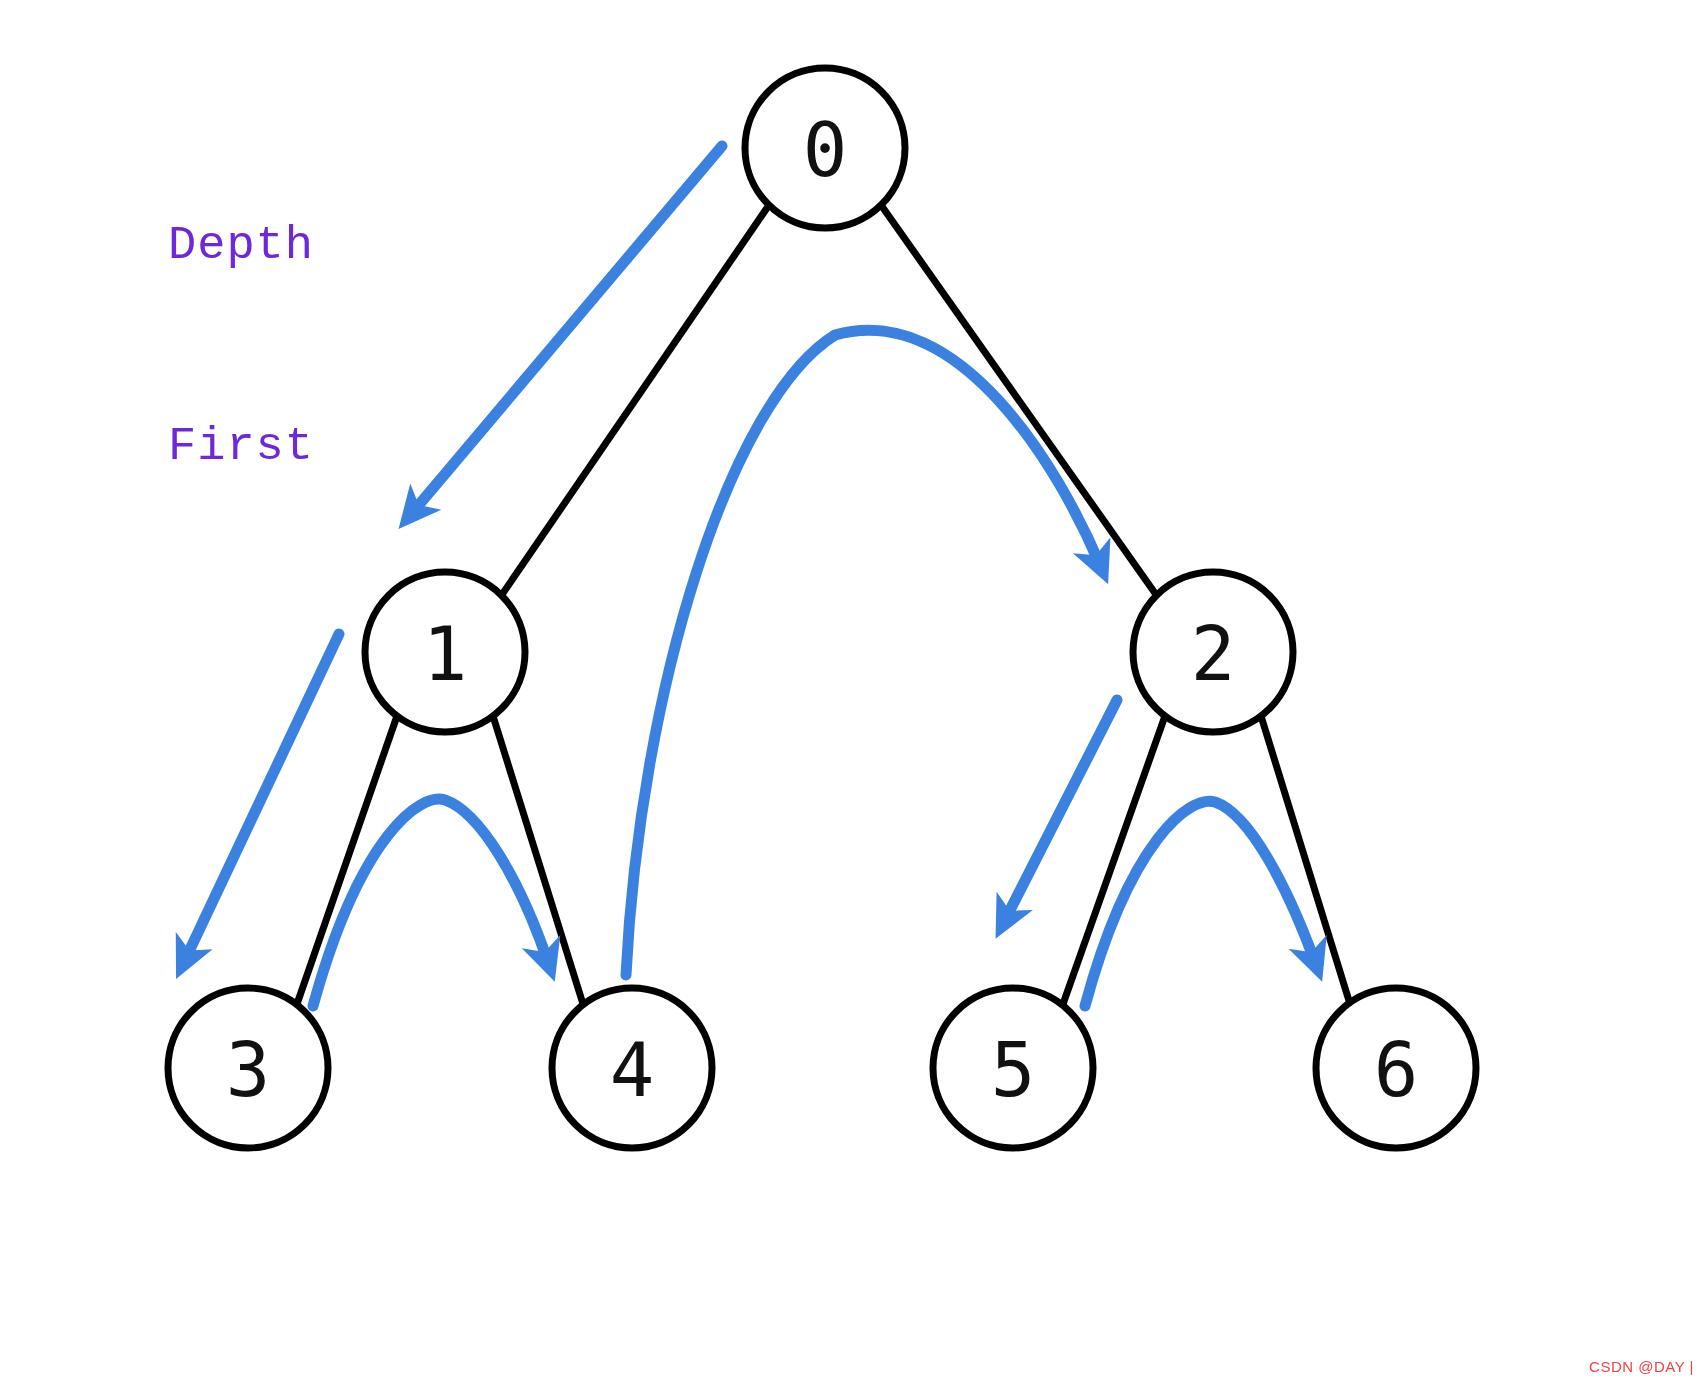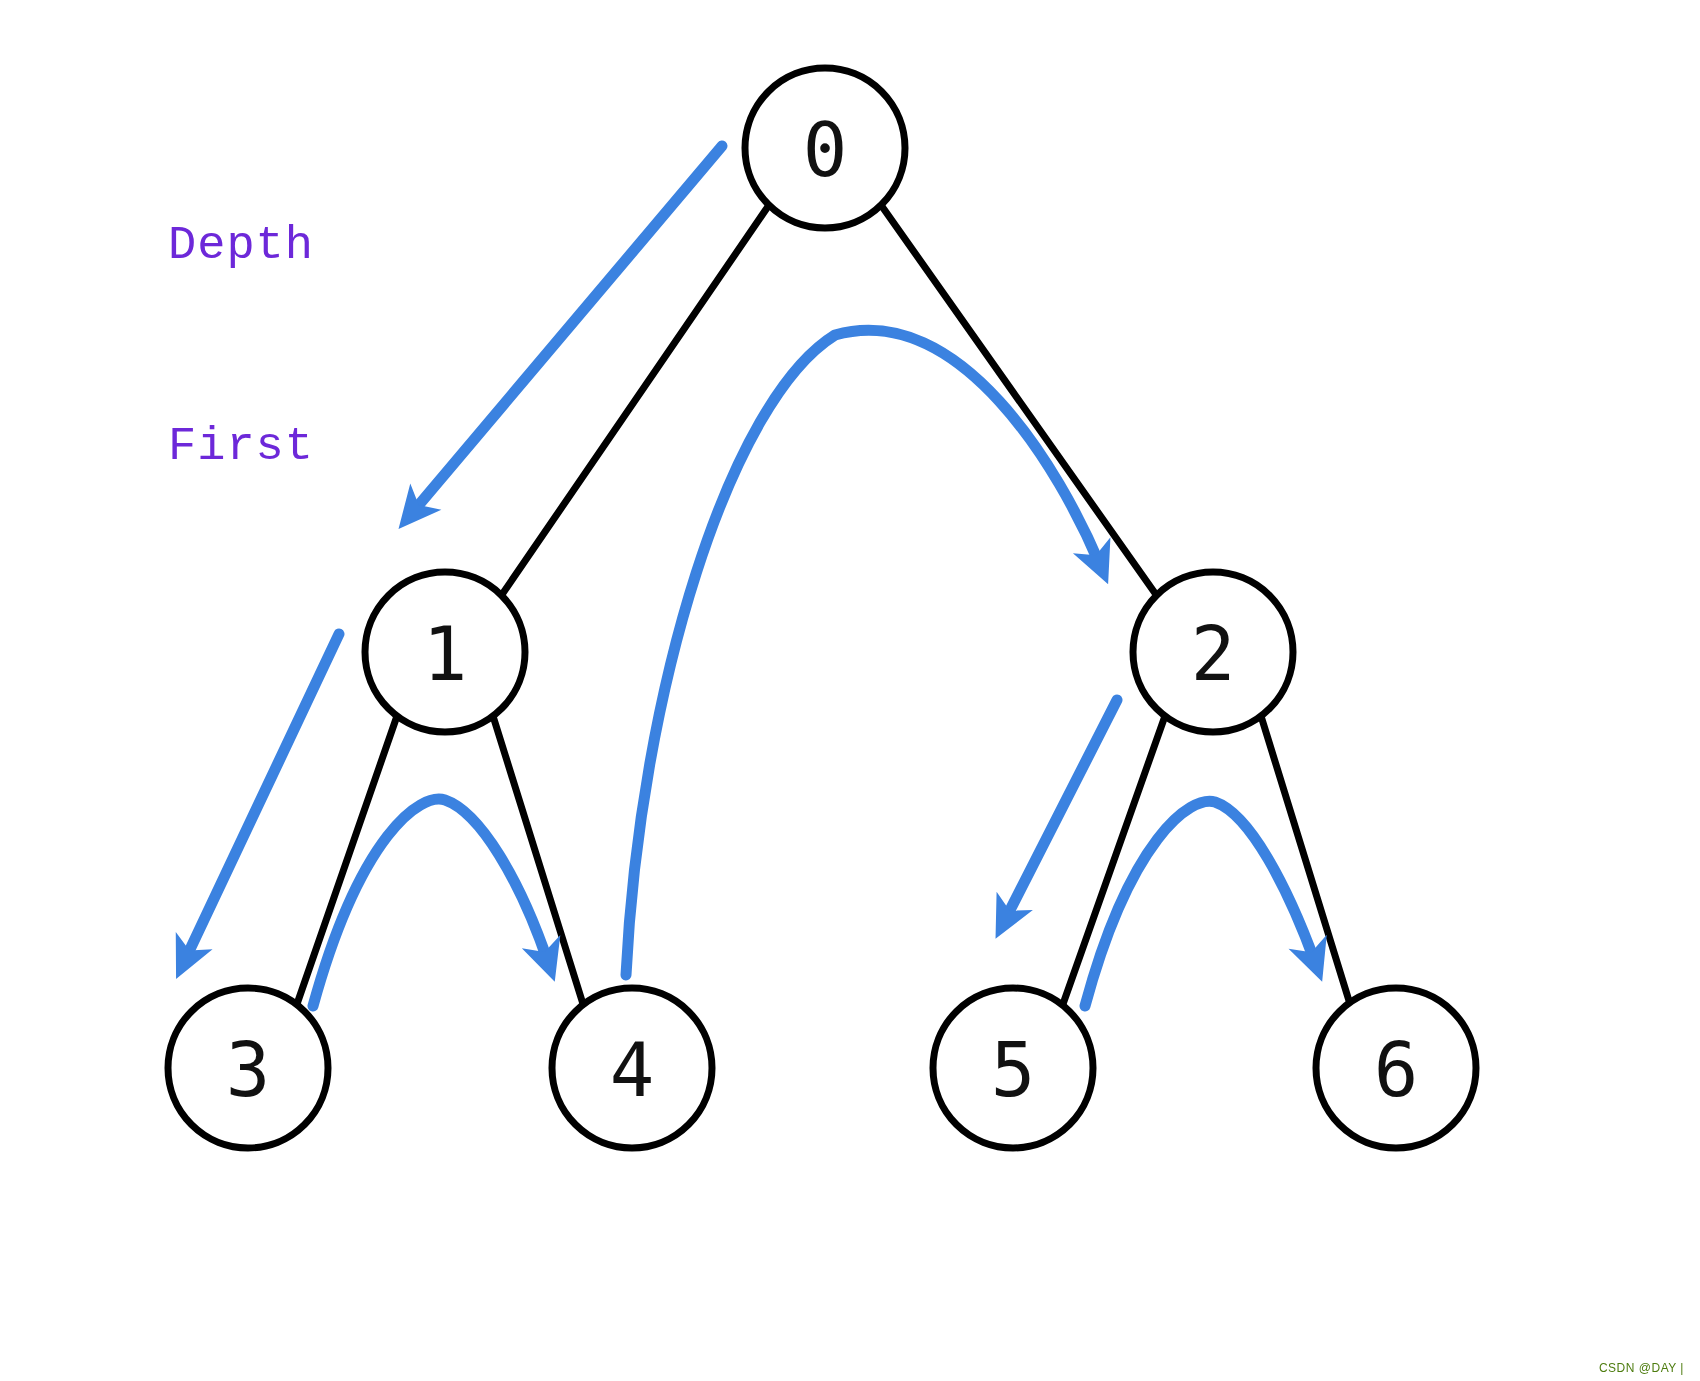--- a/index.html
+++ b/index.html
@@ -33,25 +33,25 @@
     line-height: 67px;
     color: #6d28d9;
     letter-spacing: 1px;
     white-space: pre;
   }
   .title-line {
     display: block;
   }
   .watermark {
     position: absolute;
-    right: 16px;
+    right: 6px;
     bottom: 6px;
     font-family: "Liberation Sans", sans-serif;
-    font-size: 12px;
-    color: #4d7c0f;
+    font-size: 15px;
+    color: #ef4444;
     letter-spacing: 0.5px;
     white-space: pre;
   }
   text.node-label {
     font-family: "DejaVu Sans Mono", monospace;
     font-size: 74px;
     fill: #111111;
     text-anchor: middle;
     dominant-baseline: central;
   }

